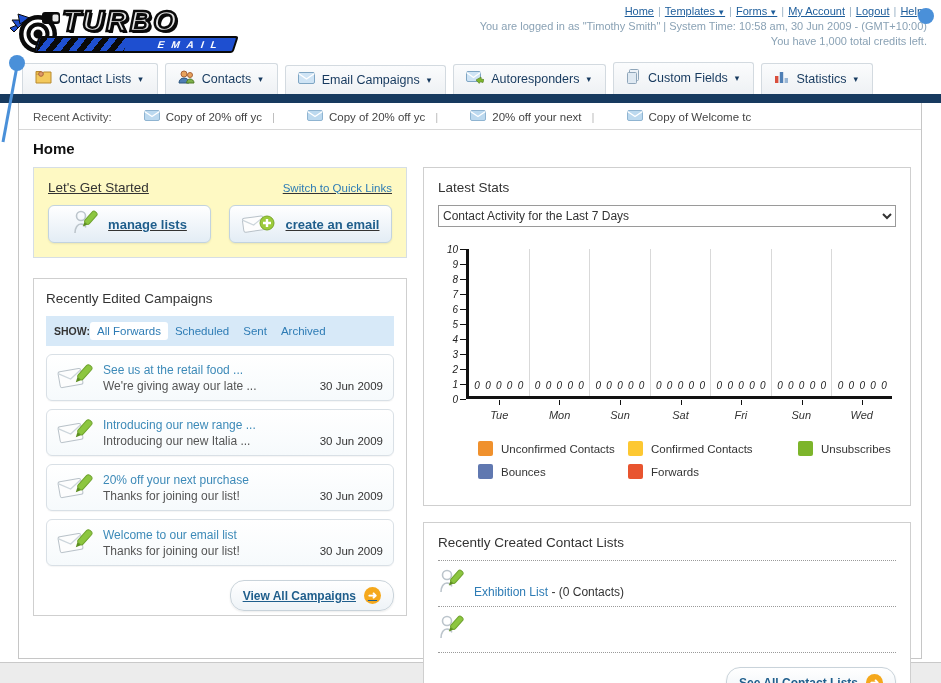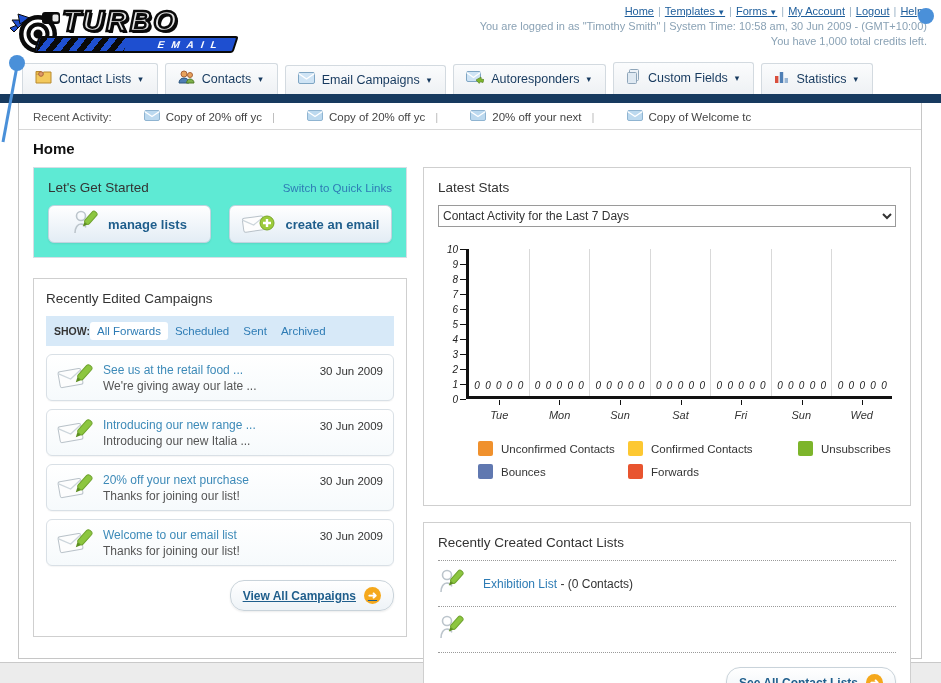--- a/index.html
+++ b/index.html
@@ -45,42 +45,42 @@
   .ra-sep { color:#bbb; }
   h1.page-title { font-size:15px; color:#111; margin:10px 0 10px 14px; }
 
   .columns { display:flex; gap:16px; padding:0 10px 0 14px; }
   .left-col { width:374px; flex:none; }
   .right-col { flex:1; }
 
   .panel { border:1px solid #cfcfcf; background:#fff; }
 
   
-  .get-started { background:#5eead4; border:1px solid #d6dee5; padding:12px 14px 14px; }
+  .get-started { background:#fef9c3; border:1px solid #d6dee5; padding:12px 14px 14px;text-decoration:underline; }
   .gs-head { display:flex; justify-content:space-between; align-items:center; margin-bottom:10px; }
   .gs-title { font-size:13.5px; color:#333; }
   a.blue-link { color:#2e7cb5; text-decoration:none; cursor:pointer; }
   .gs-buttons { display:flex; gap:18px; }
   .big-btn { flex:1; display:flex; align-items:center; justify-content:center; gap:10px; height:38px;
     background:linear-gradient(#ffffff,#e3edf5); border:1px solid #c2d3df; border-radius:6px;
     color:#1f5e8c; font-weight:bold; font-size:13px; cursor:pointer; box-shadow:0 1px 2px rgba(0,0,0,.08); }
 
   
-  .campaigns { margin-top:20px; padding:12px 12px 25px; }
+  .campaigns { margin-top:20px; padding:12px 12px 4px; }
   .panel-title { font-size:13.5px; color:#333; margin-bottom:10px; }
   .filter-bar { background:#d7e9f8; padding:6px 8px; display:flex; align-items:center; gap:0; font-size:11.5px; }
   .show-label { color:#333; font-weight:bold; font-size:10.5px; }
   .filter { color:#2e7cb5; cursor:pointer; padding:3px 7px; border-radius:3px; }
   .filter.active { background:#fff; color:#2e7cb5; }
   .camp-card { display:flex; align-items:center; gap:10px; border:1px solid #d9e0e6; border-radius:6px;
     background:linear-gradient(#ffffff,#f6fafc); padding:7px 10px; margin-top:8px; box-shadow:0 1px 1px rgba(0,0,0,.04); }
   .camp-main { flex:1; }
   .camp-title { color:#3d8ab8; font-size:12px; cursor:pointer; }
   .camp-sub { color:#555; font-size:12px; margin-top:2px; }
-  .camp-date { color:#333; font-size:11.5px; align-self:flex-start; margin-top:3px; }
+  .camp-date { color:#333; font-size:11.5px; align-self:flex-start; margin-top:18px; }
   .panel-btn-row { display:flex; justify-content:flex-end; margin-top:14px; }
   .pill-btn { display:flex; align-items:center; gap:8px; background:linear-gradient(#ffffff,#eef3f7);
     border:1px solid #c9d3da; border-radius:14px; padding:6px 12px; color:#1f5e8c; font-weight:bold;
     font-size:12px; cursor:pointer; box-shadow:0 1px 2px rgba(0,0,0,.08);text-decoration:underline; }
   .arrow-circle { width:17px; height:17px; border-radius:50%; background:#f5a81c; color:#fff; font-size:11px;
     display:flex; align-items:center; justify-content:center; font-weight:bold; }
 
   
   .stats { padding:12px 14px 20px; }
   .stats-select { width:100%; height:22px; font-size:12px; color:#333; border:1px solid #9a9a9a; background:#fff; margin-bottom:22px; font-family:"Liberation Sans",sans-serif; }
@@ -95,21 +95,21 @@
   .day-col::after { content:''; position:absolute; left:50%; bottom:-9px; width:1px; height:5px; background:#111; }
   .zeros { position:absolute; left:0; right:0; bottom:5px; display:flex; justify-content:space-evenly; font-size:10px; color:#222; }
   .x-labels { display:flex; margin-left:29px; margin-top:10px; }
   .x-lab { flex:1; text-align:center; font-size:11px; color:#333; }
   .legend { margin:20px 0 6px 40px; display:grid; grid-template-columns:150px 170px 1fr; row-gap:8px; }
   .legend-item { display:flex; align-items:center; gap:8px; font-size:11.5px; color:#333; }
   .swatch { width:15px; height:15px; border-radius:2px; flex:none; }
 
   
   .contact-lists { margin-top:16px; padding:12px 14px 12px; }
-  .cl-item { display:flex; align-items:center; gap:19px; padding:7px 0; border-top:1px dotted #9a9a9a; }
+  .cl-item { display:flex; align-items:flex-end; gap:10px; padding:7px 0; border-top:1px dotted #9a9a9a; }
   .cl-item:last-of-type { border-bottom:1px dotted #9a9a9a; }
   .cl-text a { color:#2e7cb5; text-decoration:none; cursor:pointer; }
   .cl-count { color:#333; }
 
   .footer-strip { height:20px; background:#ececec; }
 </style>
 </head>
 <body>
 
 <div class="page">

